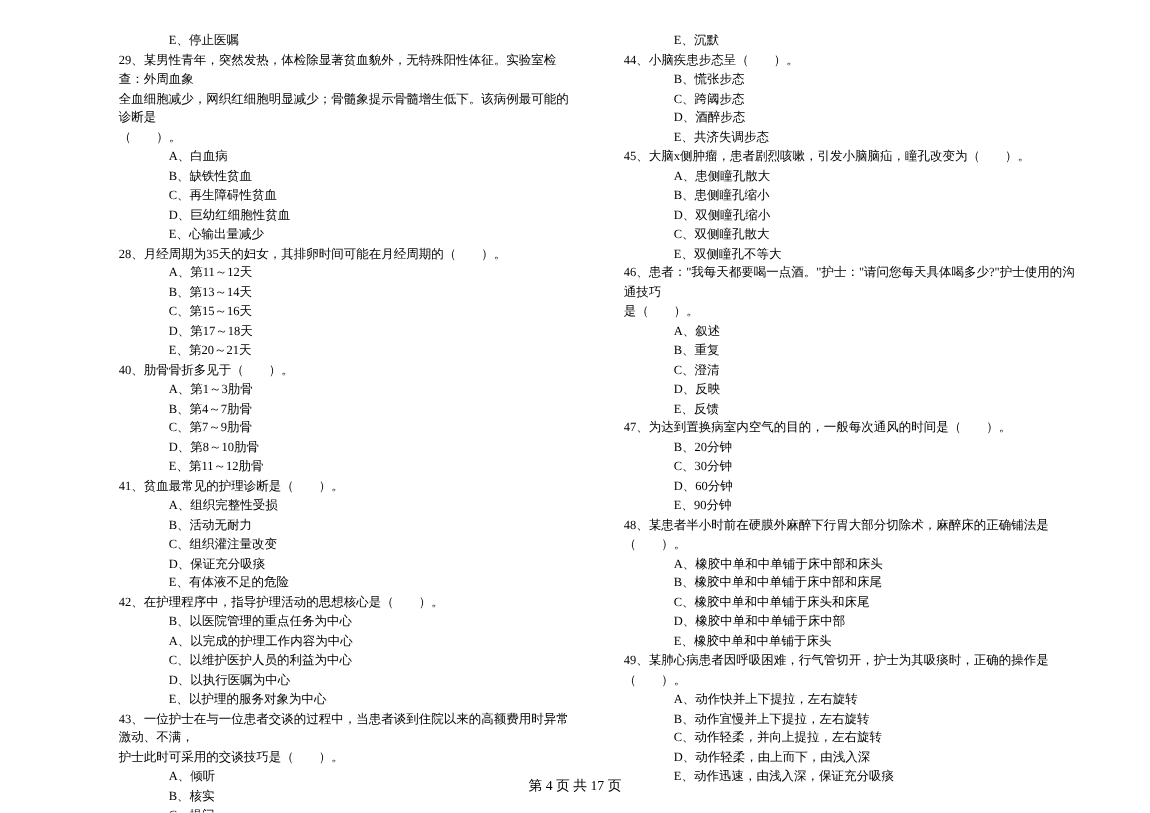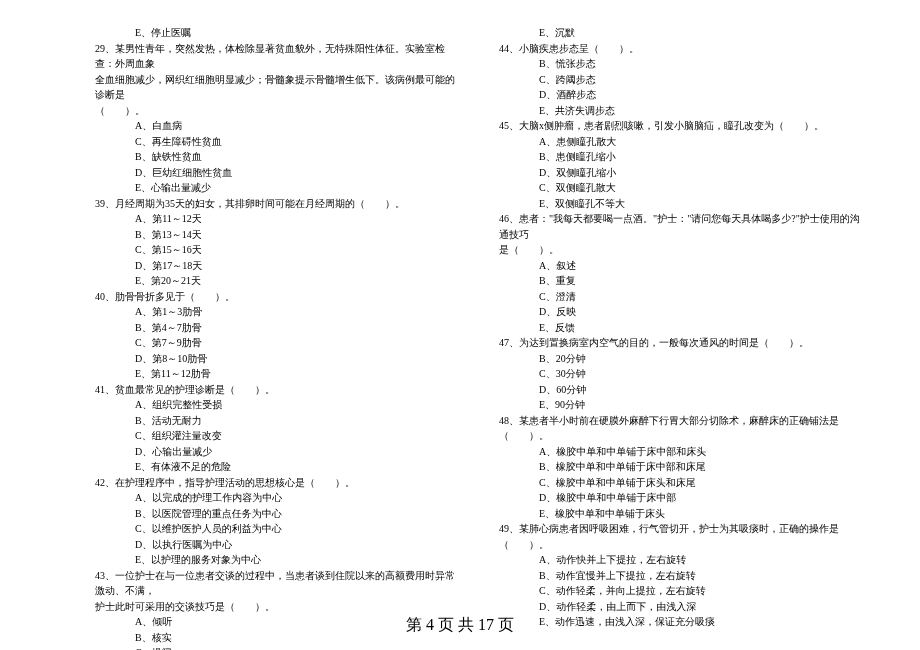--- a/index.html
+++ b/index.html
@@ -34,58 +34,58 @@
     }
     .stem-cont {
       padding-left: 0;
     }
     .footer {
       position: absolute;
       bottom: 14px;
       left: 0;
       width: 100%;
       text-align: center;
-      font-size: 16px;
+      font-size: 11px;
     }
   </style>
 </head>
 <body>
 
 <div class="columns">
   <div class="col">
     <div class="option">E、停止医嘱</div>
     <div class="stem">29、某男性青年，突然发热，体检除显著贫血貌外，无特殊阳性体征。实验室检查：外周血象</div>
     <div class="stem-cont">全血细胞减少，网织红细胞明显减少；骨髓象提示骨髓增生低下。该病例最可能的诊断是</div>
     <div class="stem-cont">（　　）。</div>
     <div class="option">A、白血病</div>
+    <div class="option">B、缺铁性贫血</div>
     <div class="option">C、再生障碍性贫血</div>
-    <div class="option">B、缺铁性贫血</div>
     <div class="option">D、巨幼红细胞性贫血</div>
     <div class="option">E、心输出量减少</div>
-    <div class="stem">39、月经周期为35天的妇女，其排卵时间可能在月经周期的（　　）。</div>
+    <div class="stem">28、月经周期为35天的妇女，其排卵时间可能在月经周期的（　　）。</div>
     <div class="option">A、第11～12天</div>
     <div class="option">B、第13～14天</div>
     <div class="option">C、第15～16天</div>
     <div class="option">D、第17～18天</div>
     <div class="option">E、第20～21天</div>
     <div class="stem">40、肋骨骨折多见于（　　）。</div>
     <div class="option">A、第1～3肋骨</div>
     <div class="option">B、第4～7肋骨</div>
     <div class="option">C、第7～9肋骨</div>
     <div class="option">D、第8～10肋骨</div>
     <div class="option">E、第11～12肋骨</div>
     <div class="stem">41、贫血最常见的护理诊断是（　　）。</div>
     <div class="option">A、组织完整性受损</div>
     <div class="option">B、活动无耐力</div>
     <div class="option">C、组织灌注量改变</div>
-    <div class="option">D、心输出量减少</div>
+    <div class="option">D、保证充分吸痰</div>
     <div class="option">E、有体液不足的危险</div>
     <div class="stem">42、在护理程序中，指导护理活动的思想核心是（　　）。</div>
+    <div class="option">B、以医院管理的重点任务为中心</div>
     <div class="option">A、以完成的护理工作内容为中心</div>
-    <div class="option">B、以医院管理的重点任务为中心</div>
     <div class="option">C、以维护医护人员的利益为中心</div>
     <div class="option">D、以执行医嘱为中心</div>
     <div class="option">E、以护理的服务对象为中心</div>
     <div class="stem">43、一位护士在与一位患者交谈的过程中，当患者谈到住院以来的高额费用时异常激动、不满，</div>
     <div class="stem-cont">护士此时可采用的交谈技巧是（　　）。</div>
     <div class="option">A、倾听</div>
     <div class="option">B、核实</div>
     <div class="option">C、提问</div>
 
   </div>

